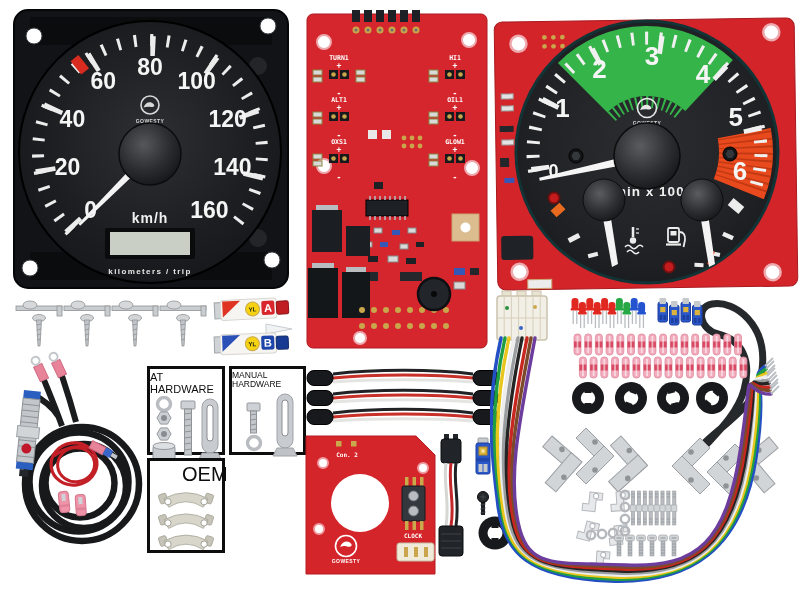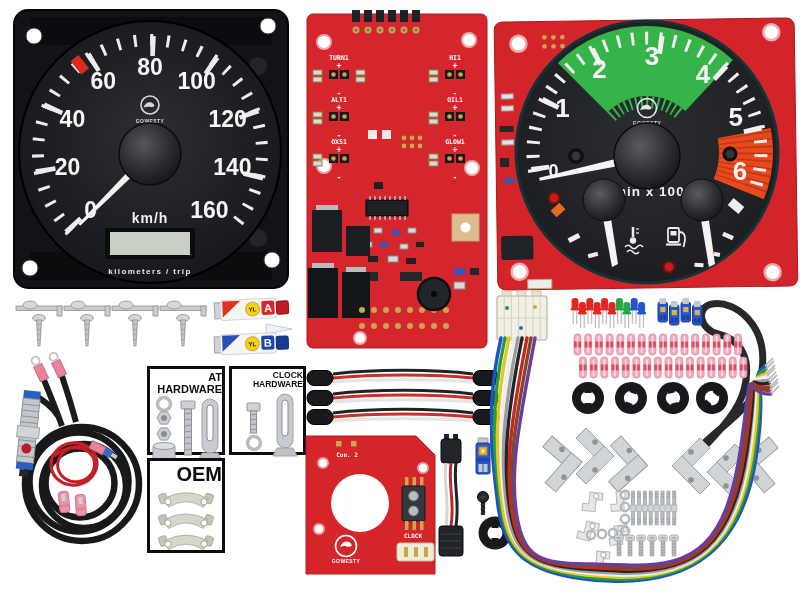--- a/index.html
+++ b/index.html
@@ -13,24 +13,24 @@
   .ta-num0{font-size:18px;}
   .unit{font-weight:bold;fill:#f0f0f0;text-anchor:middle;letter-spacing:1px;}
   .brandtxt{fill:#d6d6d6;text-anchor:middle;font-size:5px;letter-spacing:.4px;font-weight:bold;}
   .caption{fill:#e8e8e8;text-anchor:middle;font-size:8px;letter-spacing:1.4px;font-weight:bold;}
   .silk{font-family:"DejaVu Sans Mono",monospace;font-size:6.5px;font-weight:bold;fill:#ffffff;text-anchor:middle;}
   .silkpm{font-family:"DejaVu Sans Mono",monospace;font-size:8px;font-weight:bold;fill:#ffffff;text-anchor:middle;}
   .silkw{font-family:"DejaVu Sans Mono",monospace;font-size:6px;font-weight:bold;fill:#ffffff;text-anchor:middle;}
   .tube-letter{font-size:11px;font-weight:bold;fill:#ffffff;text-anchor:middle;}
   .tube-yl{font-size:6px;font-weight:bold;fill:#1a1a1a;text-anchor:middle;}
   .hw-box{position:absolute;background:#ffffff;border:3px solid #0d0d0d;box-sizing:border-box;}
-  .hw-title{text-align:right;font-weight:bold;color:#0d0d0d;line-height:1.1;margin-top:2px;}
+  .hw-title{text-align:left;font-weight:normal;color:#0d0d0d;line-height:1.1;margin-top:2px;}
   .t-at{font-size:11px;}
   .t-man{font-size:8.5px;}
-  .t-big{font-size:20px;}
+  .t-big{font-size:20px;padding-left:32px;}
   .hw-box svg{position:relative;margin:1px auto 0 auto;display:block;}
 </style>
 </head>
 <body>
 
 <div id="stage">
 
 <svg style="left:4px;top:2px" width="292" height="292" viewBox="0 0 292 292">
   <defs>
     <radialGradient id="faceG" cx="50%" cy="45%" r="65%">
@@ -554,21 +554,21 @@
           <line x1="34.5" y1="42" x2="41.5" y2="41"></line>
           <line x1="34.5" y1="48" x2="41.5" y2="47"></line>
           <line x1="34.5" y1="54" x2="41.5" y2="53"></line>
         </g>
     <rect x="52" y="3" width="16" height="54" rx="8" fill="#c8ccd0" stroke="#9fa3a7"></rect>
     <rect x="57" y="9" width="6" height="36" rx="3" fill="#ffffff" stroke="#8a8e92"></rect>
     <polygon points="52,57 68,57 72,65 48,65" fill="#bfc3c7" stroke="#9fa3a7"></polygon>
   </svg>
 </div>
 <div class="hw-box" style="left:229px;top:366px;width:77px;height:89px">
-  <div class="hw-title t-man">CLOCK HARDWARE</div>
+  <div class="hw-title t-man">MANUAL HARDWARE</div>
   <svg width="70" height="68" viewBox="0 0 70 68">
     <rect x="14" y="12" width="13" height="8" rx="1" fill="#ced2d6" stroke="#96999d"></rect>
     <rect x="17.5" y="20" width="6" height="22" fill="#c3c7cb" stroke="#8f9396"></rect>
     <g stroke="#8f9396" stroke-width="1">
           <line x1="17.5" y1="24" x2="23.5" y2="23"></line>
           <line x1="17.5" y1="29" x2="23.5" y2="28"></line>
           <line x1="17.5" y1="34" x2="23.5" y2="33"></line>
           <line x1="17.5" y1="39" x2="23.5" y2="38"></line>
         </g>
     <circle cx="21" cy="52" r="6.5" fill="none" stroke="#b9bdc1" stroke-width="3.5"></circle>

